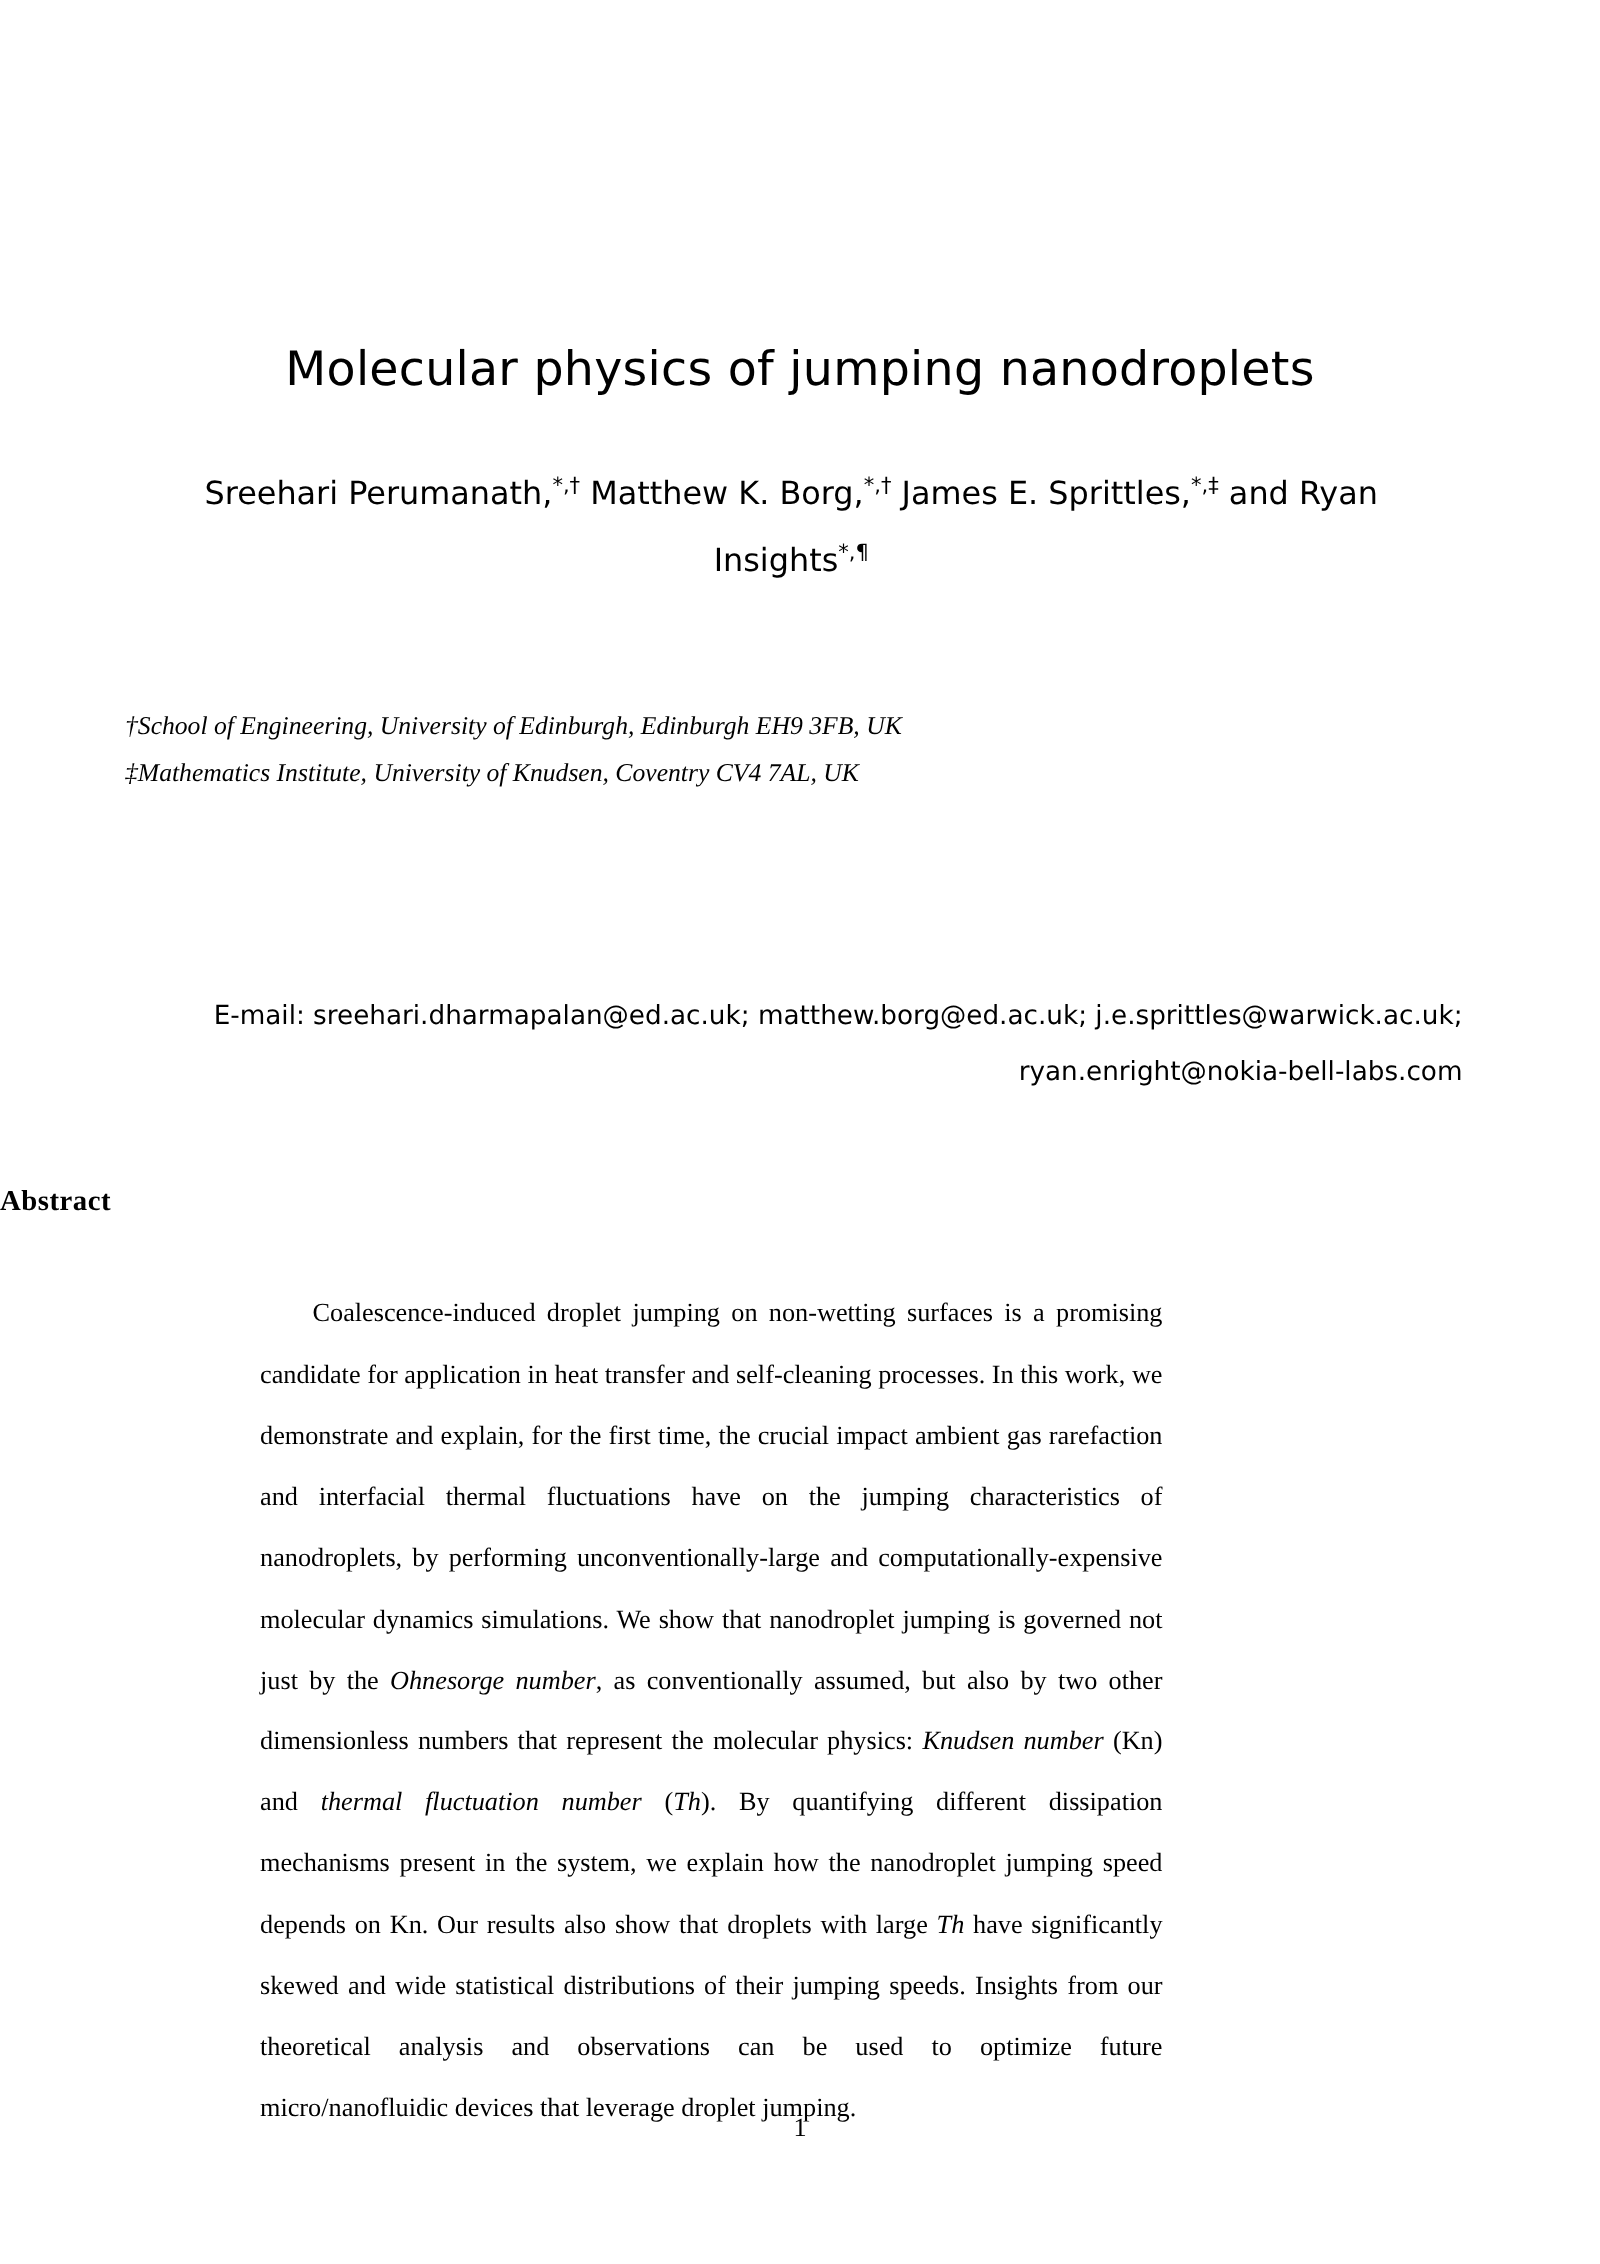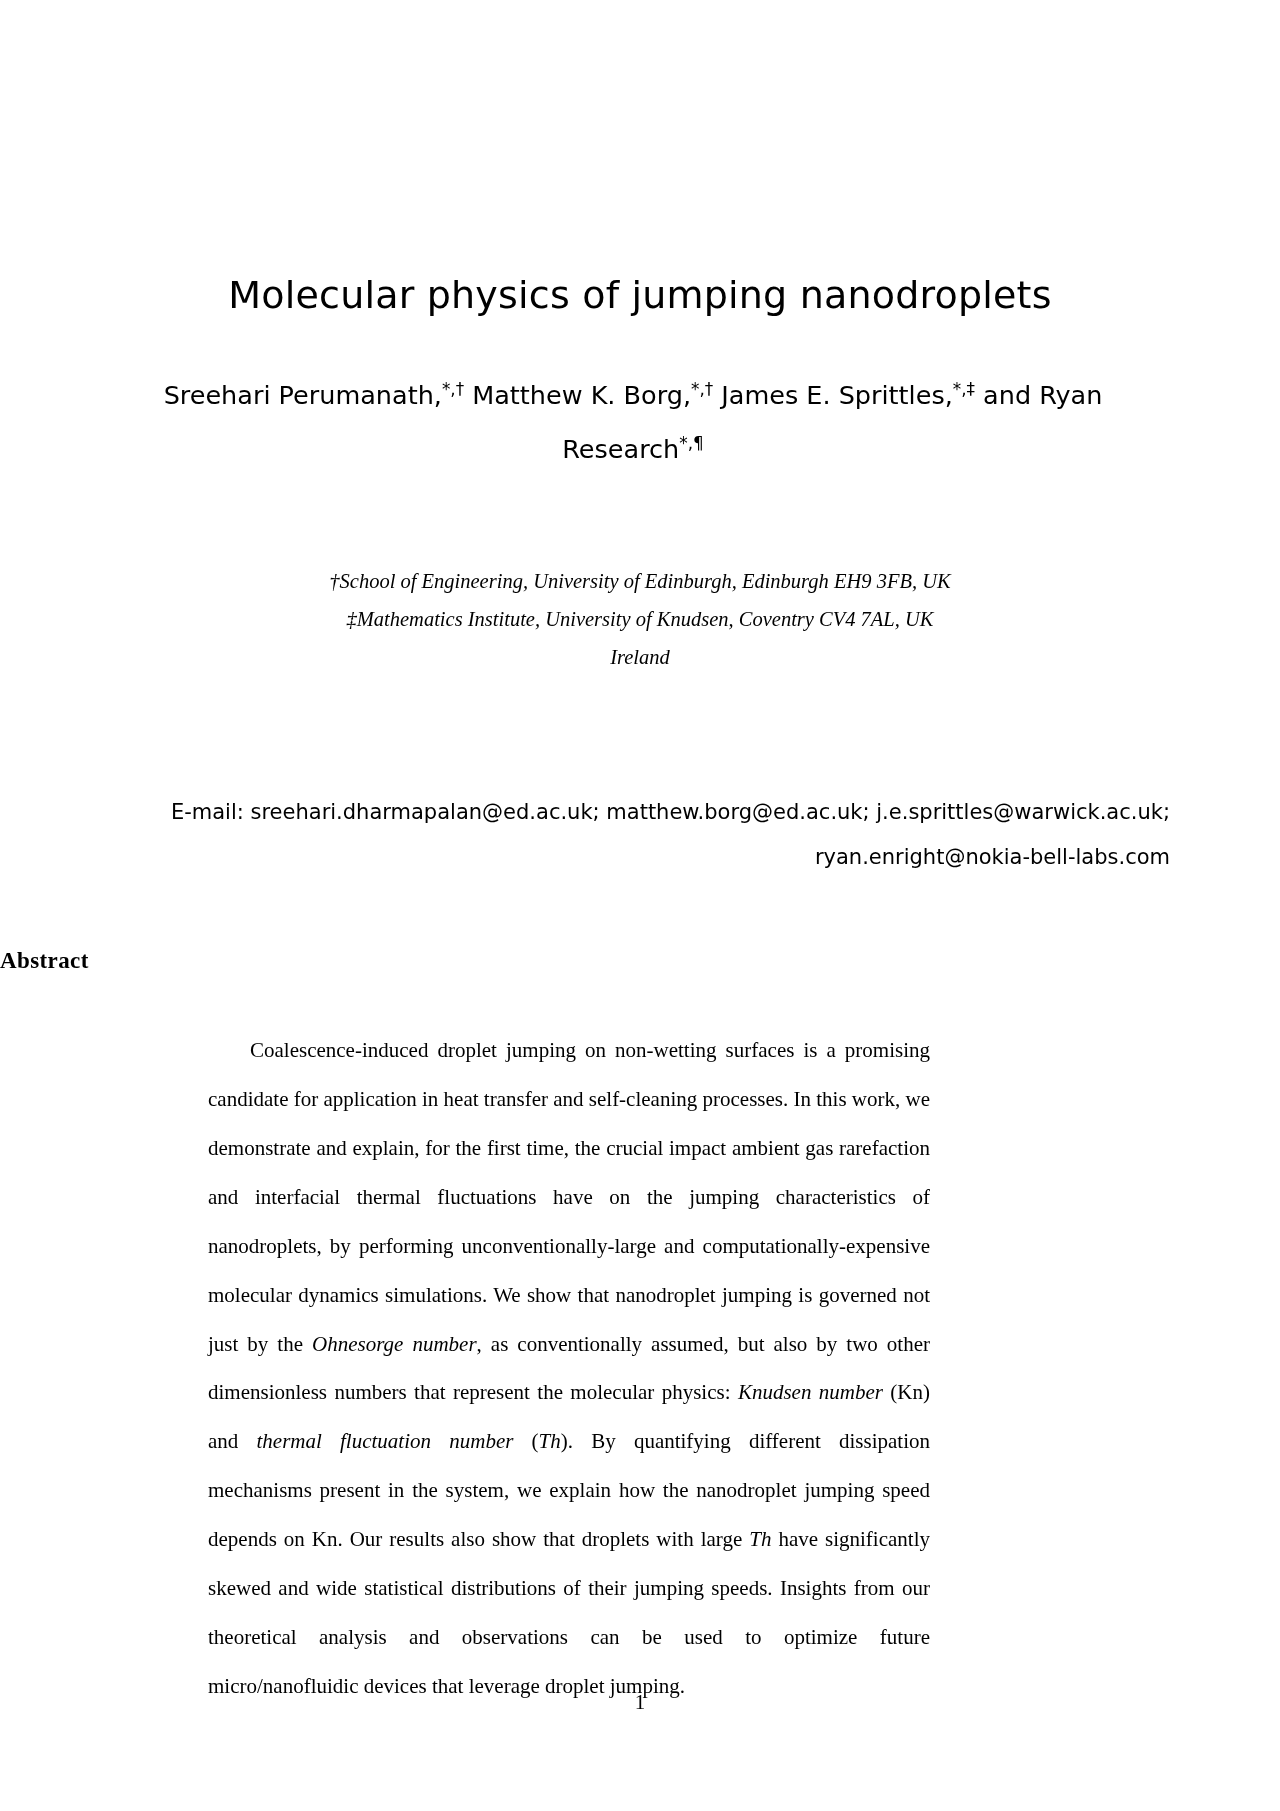--- a/index.html
+++ b/index.html
@@ -56,21 +56,20 @@
     vertical-align: super;
     line-height: 0;
   }
 
   
   .affiliations {
     position: absolute;
     top: 562px;
     left: 100px;
     right: 100px;
-    text-align: center;
     font-style: italic;
     font-size: 20.5px;
     line-height: 1.86;
   }
   .affiliations .aff {
     display: block;
     white-space: nowrap;
   }
 
   
@@ -124,27 +123,26 @@
 </style>
 </head>
 <body>
 
 <div class="page">
 
   <h1 class="title">Molecular physics of jumping nanodroplets</h1>
 
   <div class="authors">
     <span>Sreehari Perumanath,</span><sup>*,†</sup><span> Matthew K. Borg,</span><sup>*,†</sup><span> James E. Sprittles,</span><sup>*,‡</sup><span> and Ryan</span><br>
-    <span>Research</span><sup>*,¶</sup>
+    <span>Insights</span><sup>*,¶</sup>
   </div>
 
   <div class="affiliations">
     <span class="aff">†School of Engineering, University of Edinburgh, Edinburgh EH9 3FB, UK</span>
     <span class="aff">‡Mathematics Institute, University of Knudsen, Coventry CV4 7AL, UK</span>
-    <span class="aff">Ireland</span>
   </div>
 
   <div class="emails">
     <span>E-mail: sreehari.dharmapalan@ed.ac.uk; matthew.borg@ed.ac.uk; j.e.sprittles@warwick.ac.uk;</span><br>
     <span>ryan.enright@nokia-bell-labs.com</span>
   </div>
 
   <div class="abstract-heading">Abstract</div>
 
   <p class="abstract-body"><span>Coalescence-induced droplet jumping on non-wetting surfaces is a promising candidate for application in heat transfer and self-cleaning processes. In this work, we demonstrate and explain, for the first time, the crucial impact ambient gas rarefaction and interfacial thermal fluctuations have on the jumping characteristics of nanodroplets, by performing unconventionally-large and computationally-expensive molecular dynamics simulations. We show that nanodroplet jumping is governed not just by the </span><i>Ohnesorge number</i><span>, as conventionally assumed, but also by two other dimensionless numbers that represent the molecular physics: </span><i>Knudsen number</i><span> (Kn) and </span><i>thermal fluctuation number</i><span> (</span><i>Th</i><span>). By quantifying different dissipation mechanisms present in the system, we explain how the nanodroplet jumping speed depends on Kn. Our results also show that droplets with large </span><i>Th</i><span> have significantly skewed and wide statistical distributions of their jumping speeds. Insights from our theoretical analysis and observations can be used to optimize future micro/nanofluidic devices that leverage droplet jumping.</span></p>

